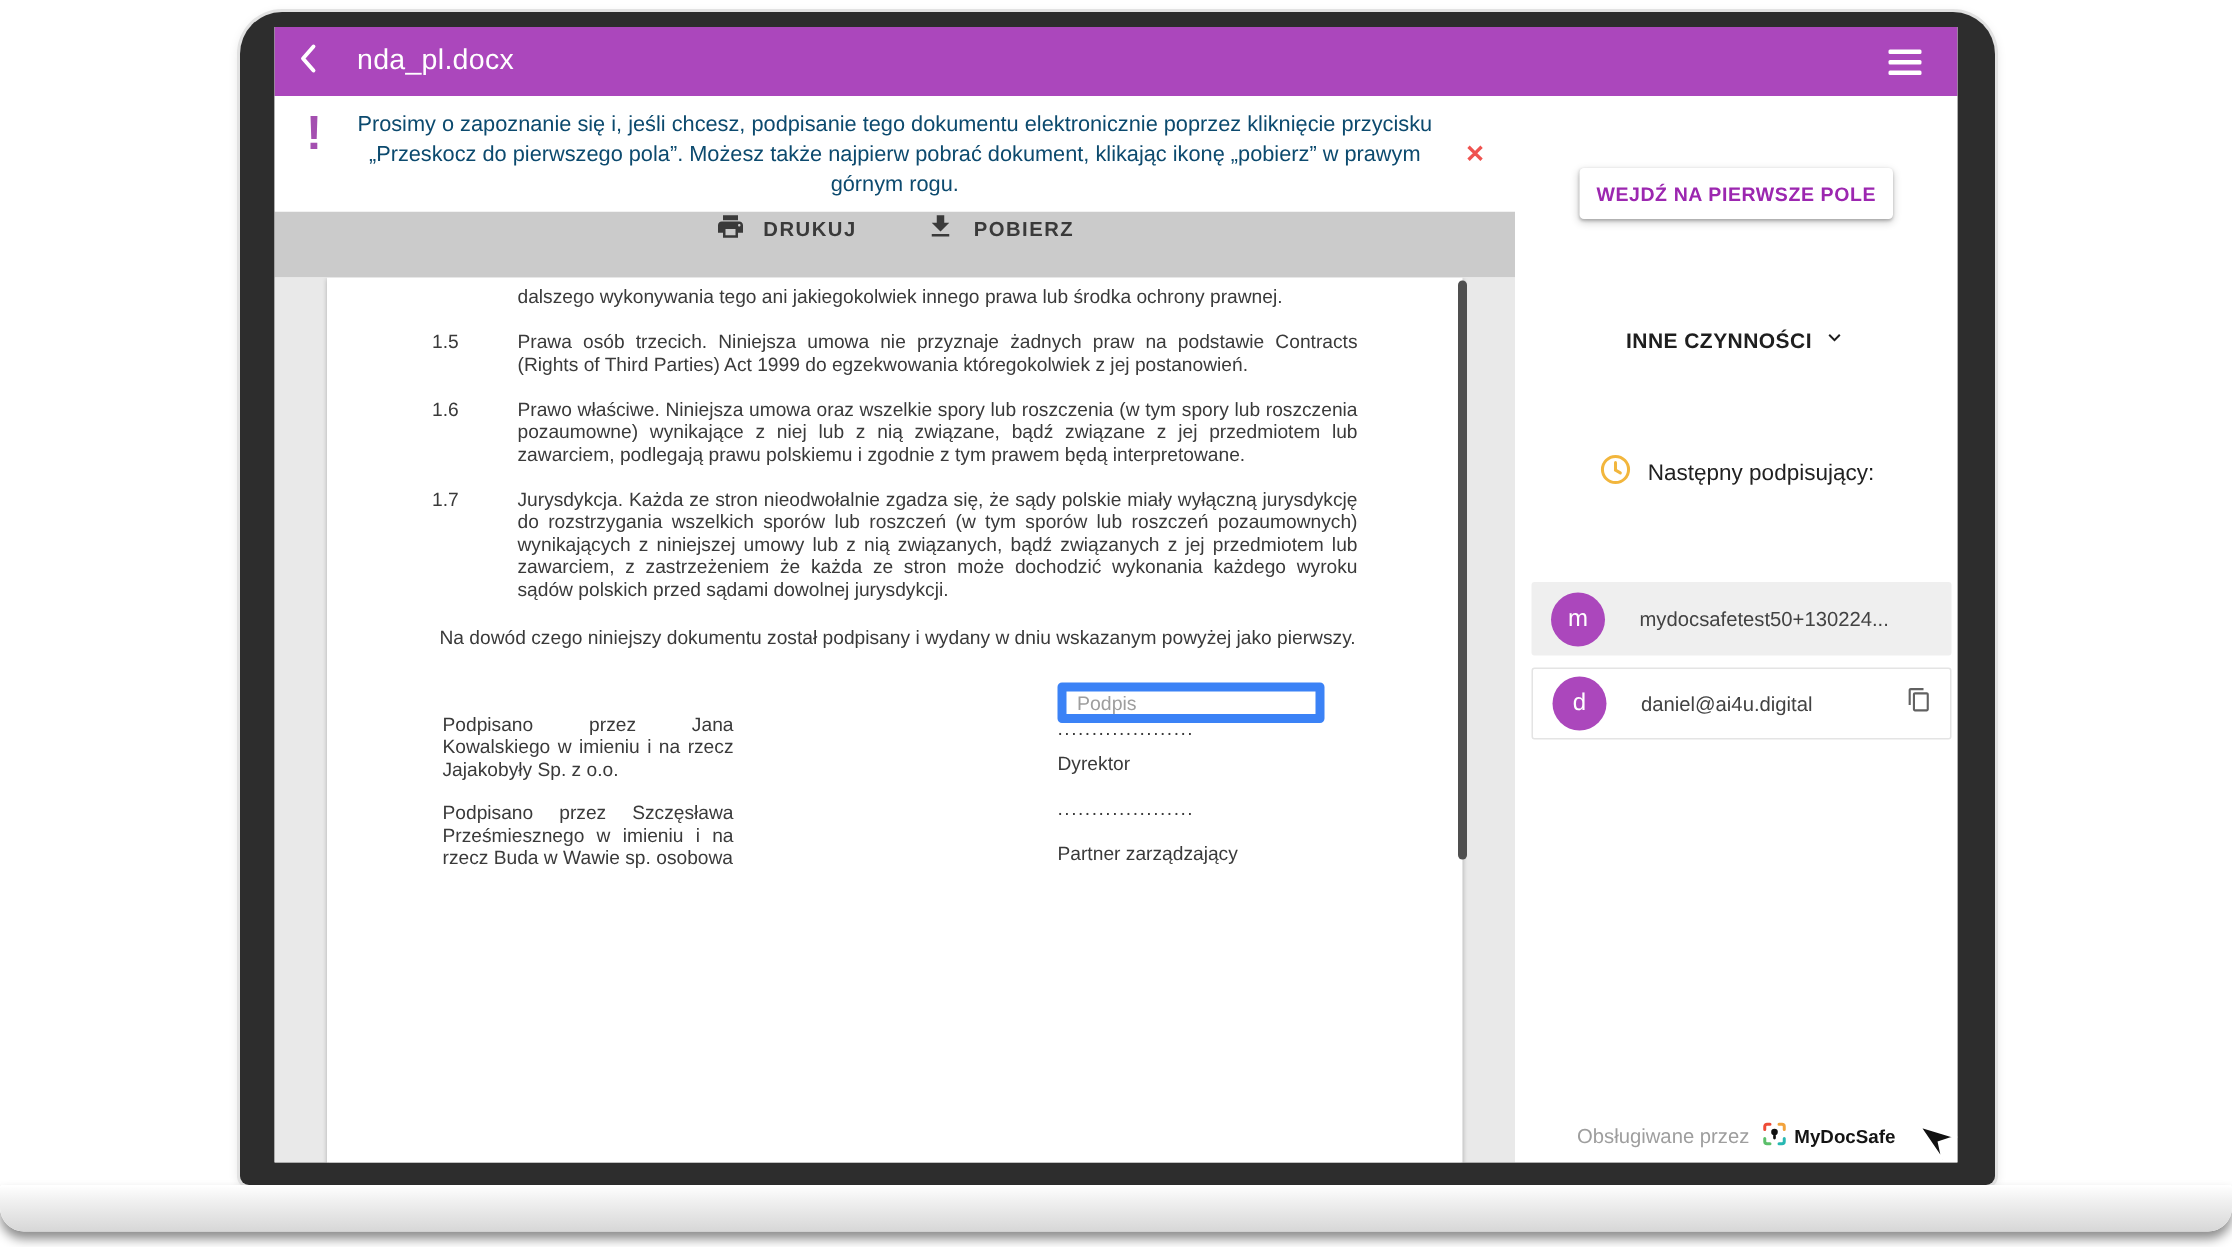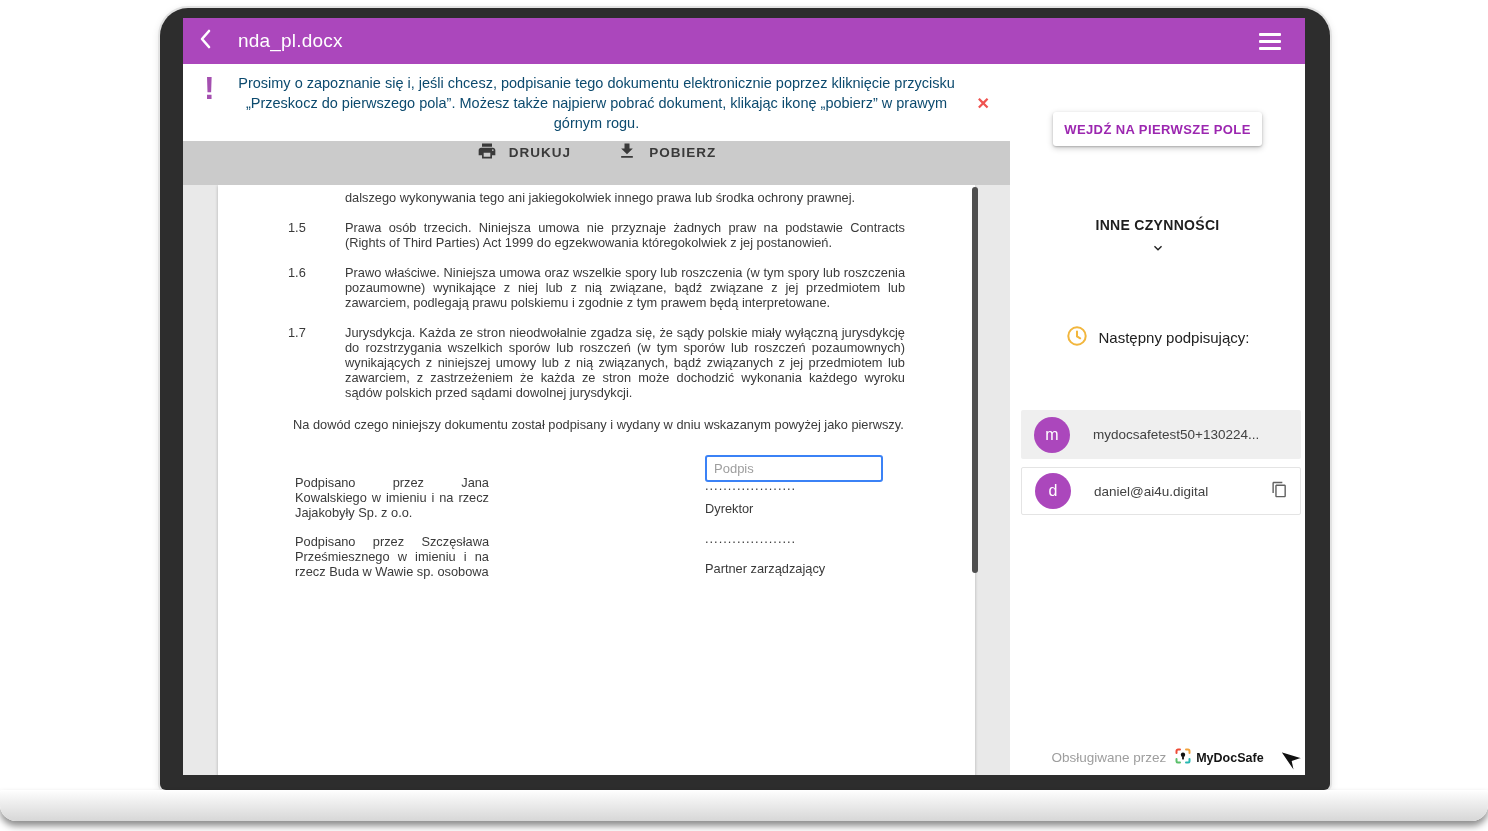--- a/index.html
+++ b/index.html
@@ -56,37 +56,37 @@
   .p-cont { margin:5px 70px 0 127px; text-align:justify; }
   .clause { display:flex; margin:15px 70px 0 70px; }
   .clause-num { flex:0 0 57px; }
   .clause-text { flex:1; text-align:justify; }
   .p-closing { margin:17px 70px 0 75px; }
 
   .sig-area { position:relative; margin-top:23px; height:220px; }
   .sig-left { position:absolute; left:77px; top:20px; width:194px; }
   .sig-left p { text-align:justify; margin-bottom:14px; }
   .sig-right { position:absolute; left:487px; top:0; width:210px; }
-  .sig-input { display:block; width:178px; height:27px; border:2px solid #3b82f6; border-radius:3px;
+  .sig-input { display:block; width:178px; height:27px; border:6px solid #3b82f6; border-radius:3px;
     padding:2px 7px; font-family:"Liberation Sans",sans-serif; font-size:13px; color:#555; outline:none; background:#fff; }
   .sig-input::placeholder { color:#9e9e9e; }
   .dots { margin-top:-4px; letter-spacing:1px; }
   .dots2 { margin-top:15px; letter-spacing:1px; }
   .sig-role { margin-top:8px; }
   .sig-role2 { margin-top:15px; }
 
   
   .sidebar { flex:1; background:#fff; position:relative; display:flex; flex-direction:column;
     align-items:center;gap:43px; }
   .sb-button { margin-top:48px; height:34px; width:209px; background:#fff; color:#9c27b0;
     font-family:"Liberation Sans",sans-serif; font-weight:bold; font-size:13px; letter-spacing:.4px;
     border:none; border-radius:3px; cursor:pointer;
     box-shadow:0 1px 2px rgba(0,0,0,.2), 0 2px 6px rgba(0,0,0,.22); }
   .sb-actions { margin-top:28px; display:flex; align-items:center; gap:7px; cursor:pointer;
-    font-size:14px; font-weight:bold; color:#1e1e1e; letter-spacing:.3px;flex-direction:column; }
+    font-size:14px; font-weight:bold; color:#1e1e1e; letter-spacing:.3px; }
   .sb-next { margin-top:23px; display:flex; align-items:center; gap:11px; font-size:15px; color:#212121; }
   .signer-list { margin-top:17px; width:100%; }
   .signer-row { margin:0 4px 8px 11px; height:49px; display:flex; align-items:center;
     border-radius:2px; cursor:pointer; }
   .signer-row.active { background:#efefef; }
   .signer-row.inactive { background:#fff; border:1px solid #e4e4e4; height:48px; }
   .avatar { flex:0 0 36px; width:36px; height:36px; border-radius:50%; background:#ab47bc; color:#fff;
     display:flex; align-items:center; justify-content:center; font-size:16px; margin-left:13px; }
   .signer-name { margin-left:23px; font-size:13.5px; color:#424242; flex:1; white-space:nowrap;
     overflow:hidden; }

